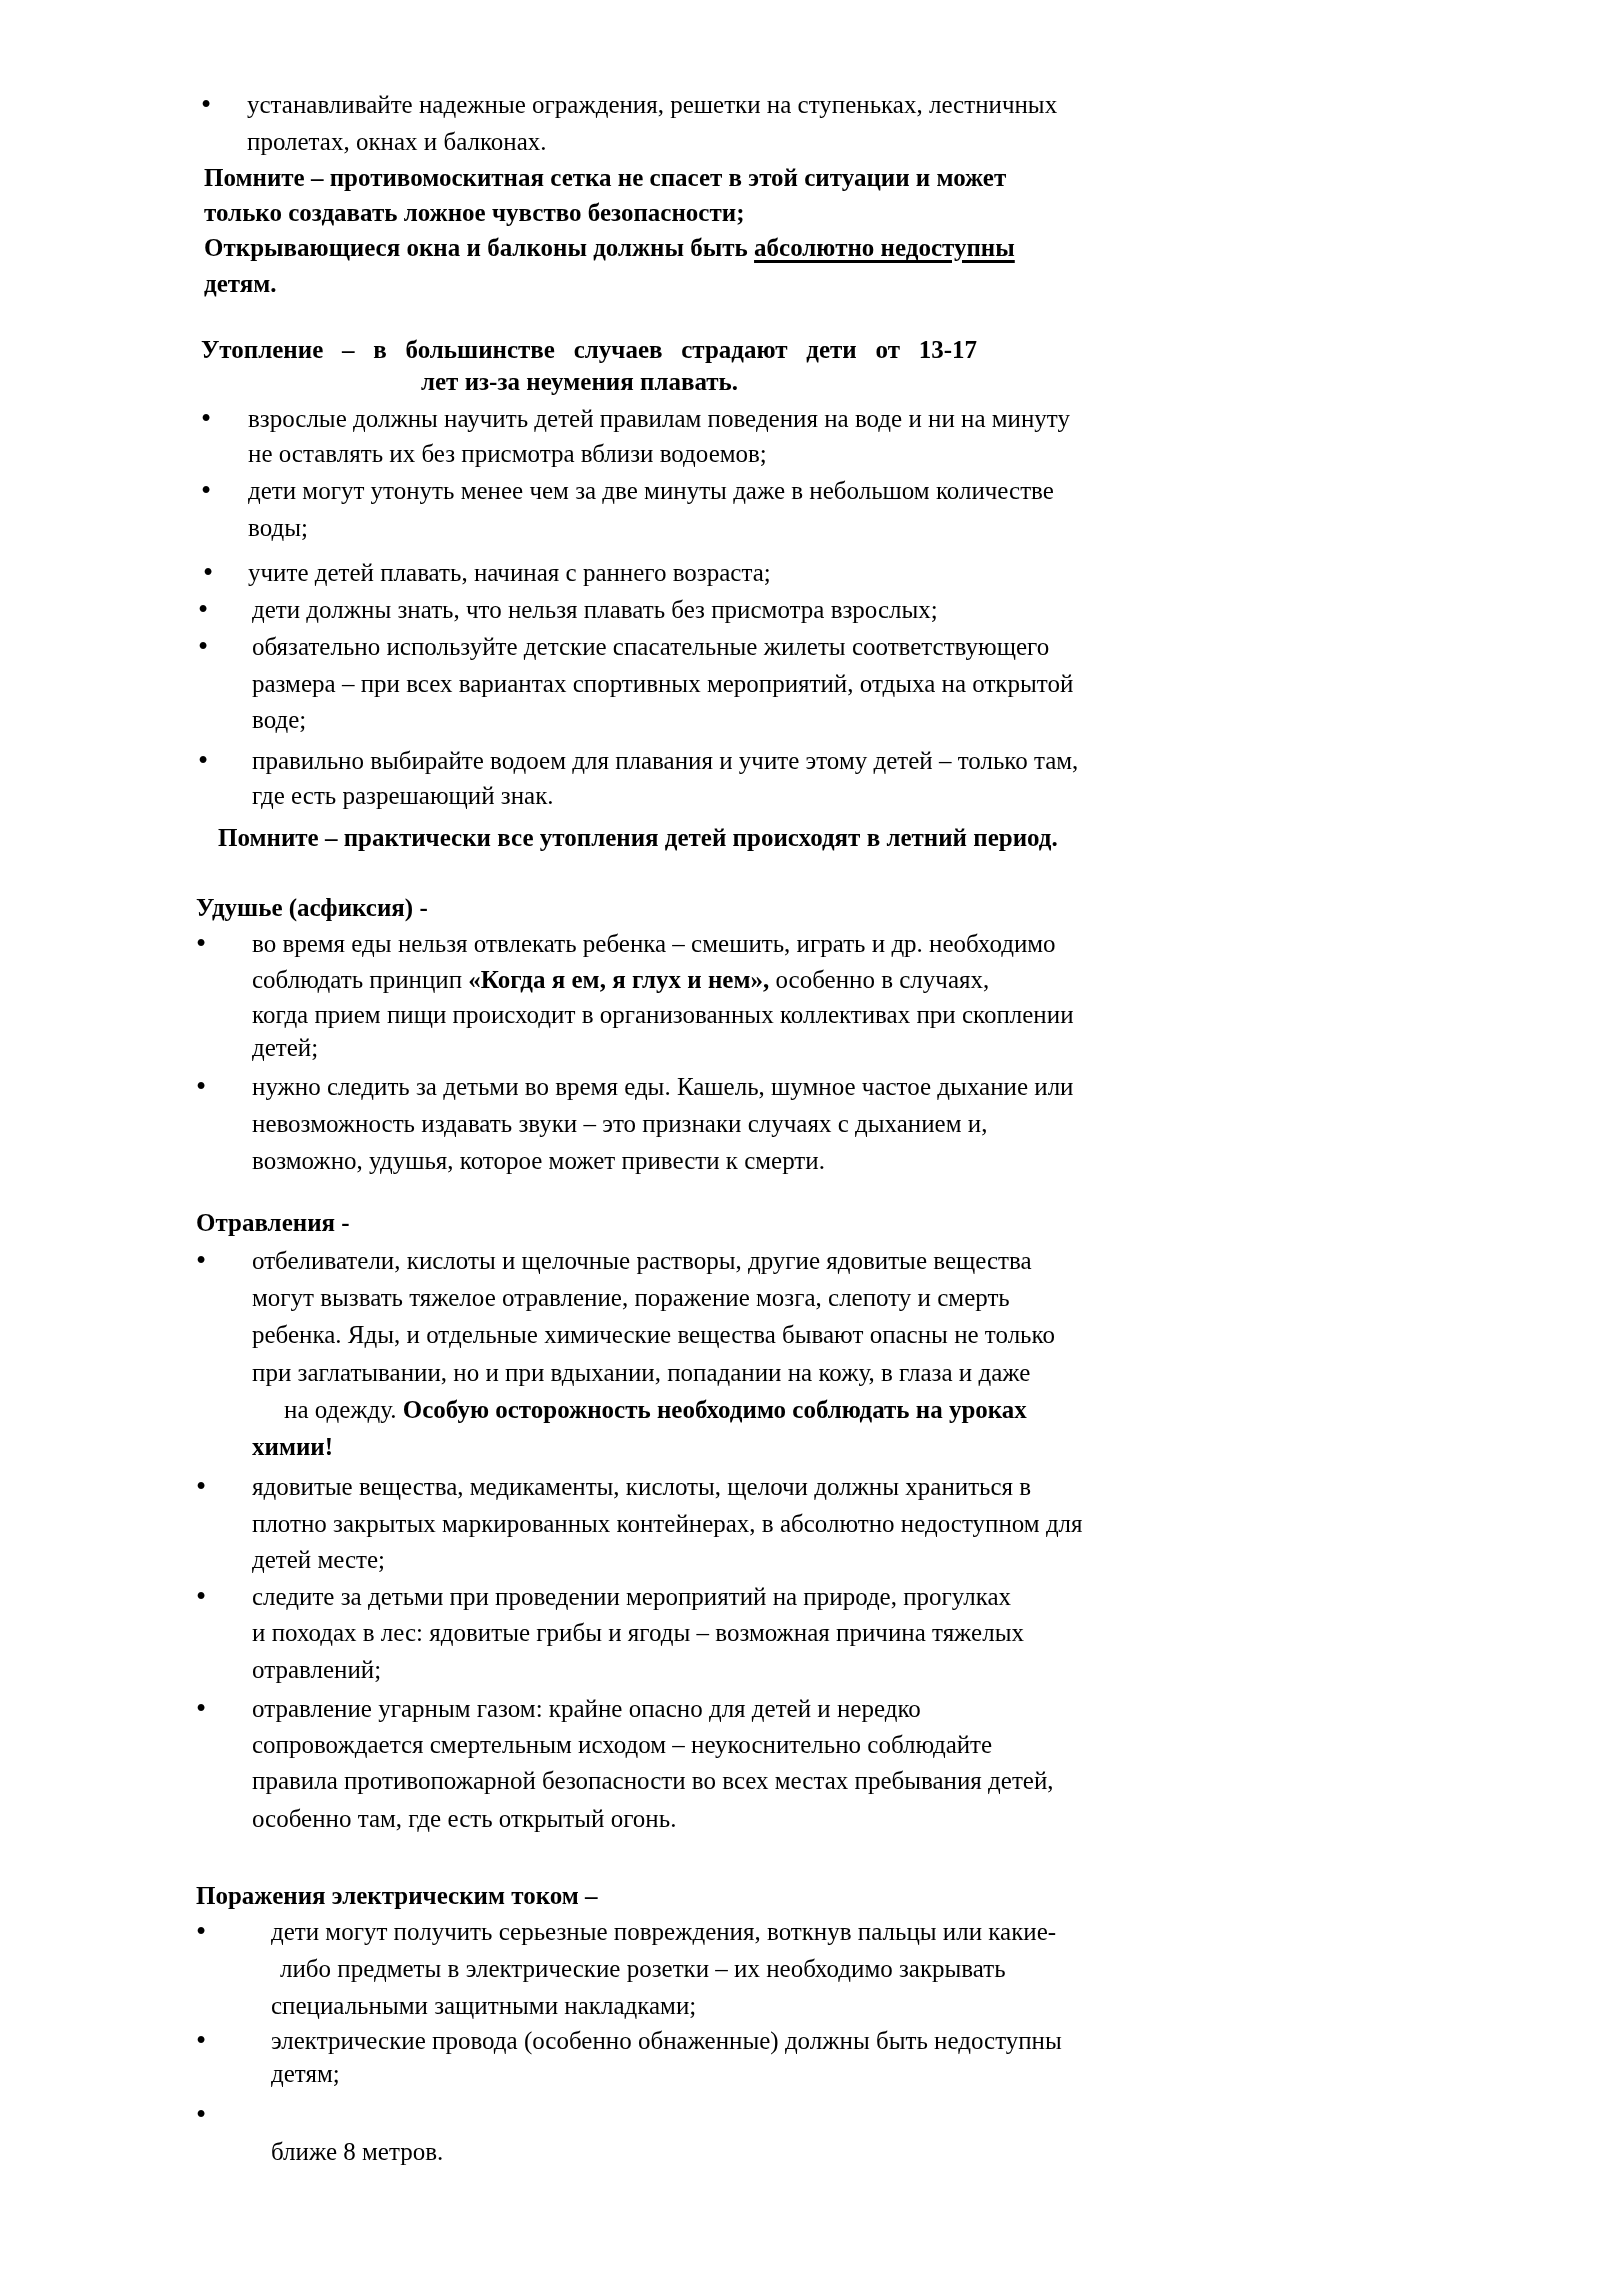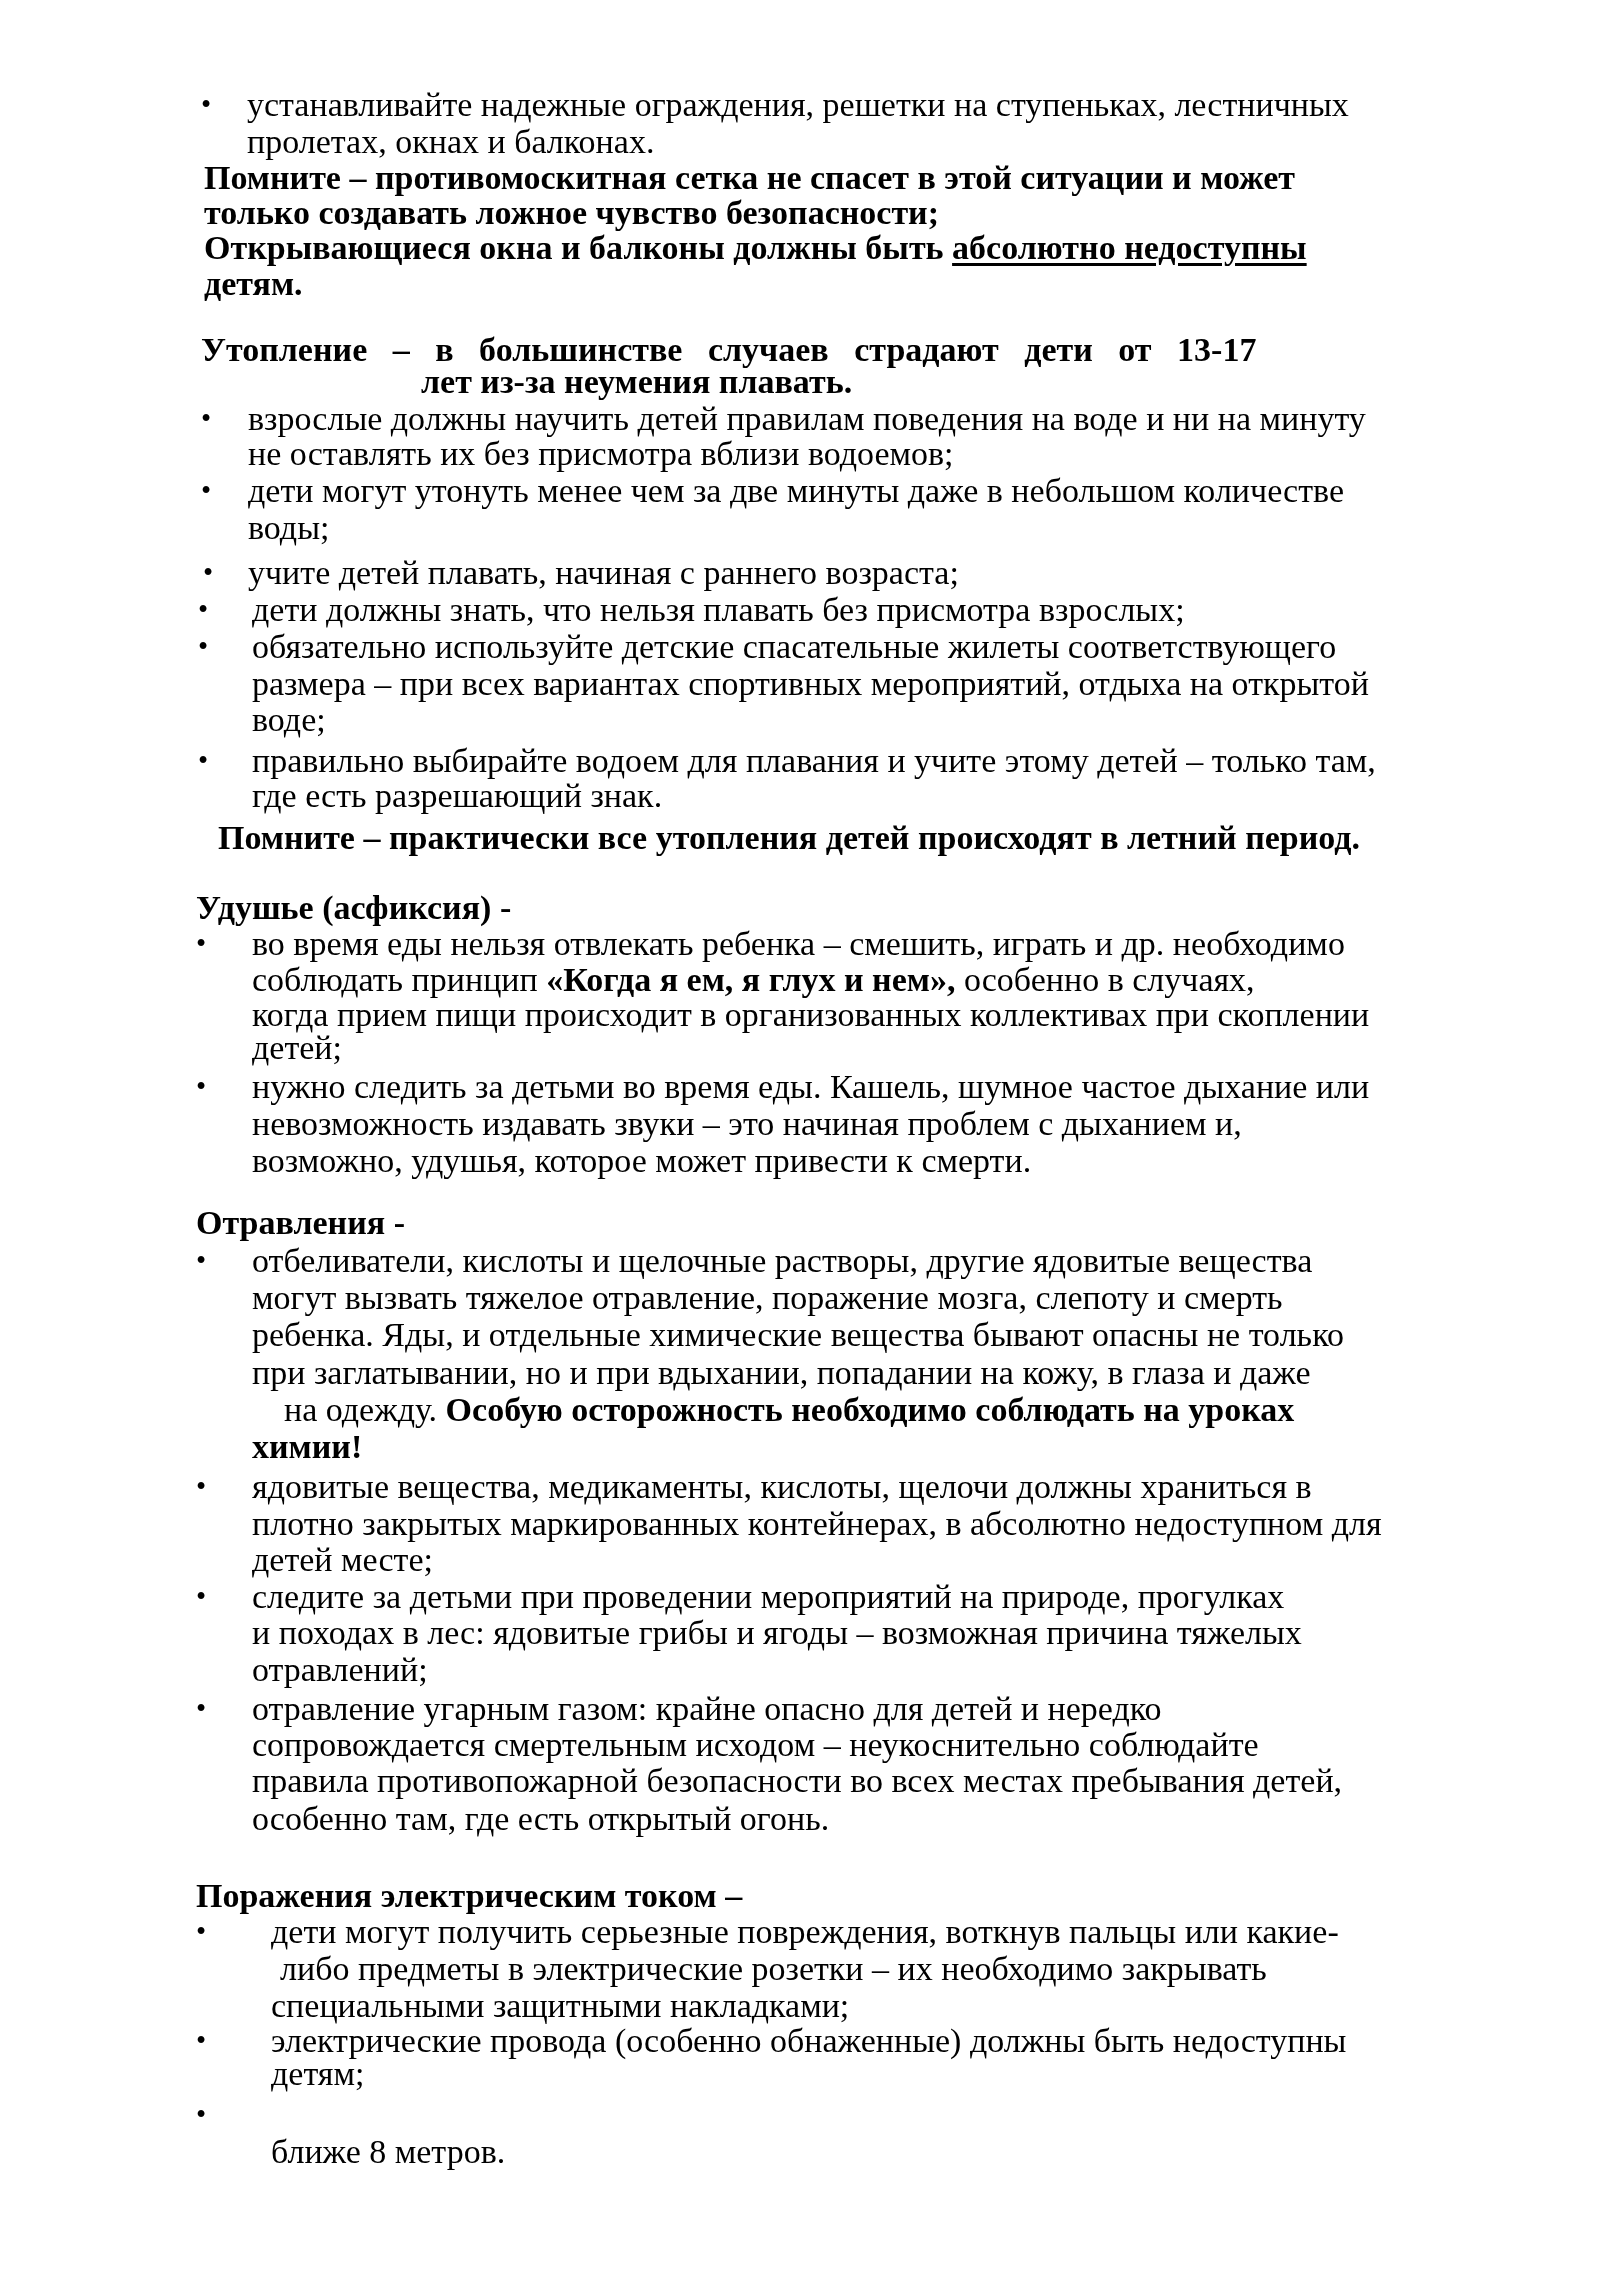--- a/index.html
+++ b/index.html
@@ -1,19 +1,19 @@
 <!DOCTYPE html>
 <html><head>
 <meta charset="utf-8">
 <style>
   html, body { margin: 0; padding: 0; background: #ffffff; }
   body { width: 1622px; height: 2293px; position: relative; overflow: hidden;
          font-family: "Liberation Serif", "DejaVu Serif", serif; color: #000; }
   .page { position: absolute; left: 0; top: 0; width: 1622px; height: 2293px; }
-  .ln { position: absolute; font-size: 34px; line-height: 37px; white-space: nowrap; }
+  .ln { position: absolute; font-size: 25px; line-height: 37px; white-space: nowrap; }
   .b { font-weight: bold; }
   .u { text-decoration: underline; text-decoration-thickness: 2.9px; text-underline-offset: 3.9px; }
   .bullet { position: absolute; font-size: 29px; line-height: 37px; }
 </style>
 </head>
 <body>
 
 <div class="page">
 
   <span class="bullet" style="left:201px; top:86px;">•</span>
@@ -56,21 +56,21 @@
   <div class="ln b" style="left:196px; top:889px;">Удушье (асфиксия) -</div>
 
   <span class="bullet" style="left:196px; top:925px;">•</span>
   <div class="ln" style="left:252px; top:925px;">во время еды нельзя отвлекать ребенка – смешить, играть и др. необходимо</div>
   <div class="ln" style="left:252px; top:961px;"><span>соблюдать принцип </span><span class="b">«Когда я ем, я глух и нем»,</span><span> особенно в случаях,</span></div>
   <div class="ln" style="left:252px; top:996px;">когда прием пищи происходит в организованных коллективах  при скоплении</div>
   <div class="ln" style="left:252px; top:1029px;">детей;</div>
 
   <span class="bullet" style="left:196px; top:1068px;">•</span>
   <div class="ln" style="left:252px; top:1068px;">нужно следить за детьми во время еды. Кашель, шумное частое дыхание или</div>
-  <div class="ln" style="left:252px; top:1105px;">невозможность издавать звуки  – это начиная проблем с дыханием  и,</div>
+  <div class="ln" style="left:252px; top:1105px;">невозможность издавать звуки  – это признаки случаях с дыханием  и,</div>
   <div class="ln" style="left:252px; top:1142px;">возможно, удушья, которое может привести к смерти.</div>
 
   <div class="ln b" style="left:196px; top:1204px;">Отравления -</div>
 
   <span class="bullet" style="left:196px; top:1242px;">•</span>
   <div class="ln" style="left:252px; top:1242px;">отбеливатели, кислоты и щелочные растворы, другие ядовитые вещества</div>
   <div class="ln" style="left:252px; top:1279px;">могут вызвать тяжелое отравление, поражение мозга, слепоту и смерть</div>
   <div class="ln" style="left:252px; top:1316px;">ребенка. Яды, и отдельные химические вещества бывают опасны не только</div>
   <div class="ln" style="left:252px; top:1354px;">при заглатывании, но и при вдыхании, попадании на кожу, в глаза и даже</div>
   <div class="ln" style="left:252px; top:1391px;margin-left:32px;"><span>на одежду. </span><span class="b">Особую осторожность необходимо соблюдать на уроках</span></div>

